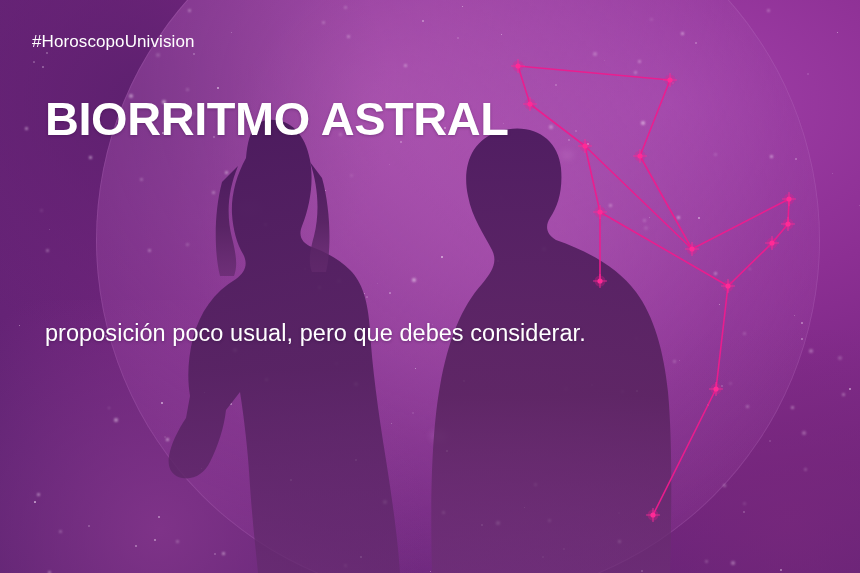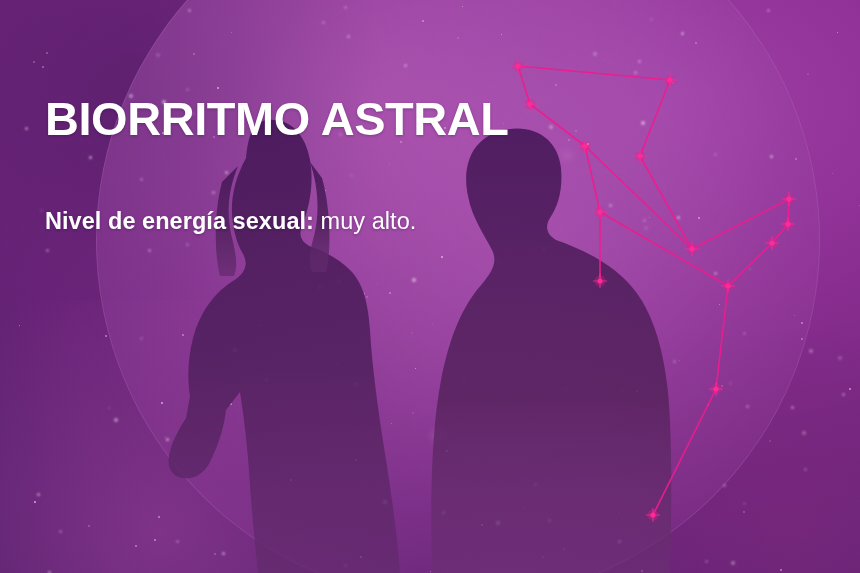--- a/index.html
+++ b/index.html
@@ -410,21 +410,22 @@
         <g>
           <circle cx="653" cy="515" r="5.5" fill="#ee1c8e" opacity=".30"></circle>
           <path d="M646,515L660,515M653,508L653,522" stroke="#ff2a96" stroke-width="1.1" opacity=".75"></path>
           <circle cx="653" cy="515" r="2.6" fill="#ff2a96"></circle>
         </g>
       </g>
   </svg>
 
   <div id="text-layer">
 
+    <div id="hashtag">#HoroscopoUnivision</div>
 
     <div id="title">BIORRITMO ASTRAL</div>
 
-    <div class="line" id="line-energy"><b>Nivel de energía sexual:</b><span> muy alto.</span></div>
-
-
+
+
+    <div class="line" id="line-dinamica2">proposición poco usual, pero que debes considerar.</div>
   </div>
 
 </div>
 
 </body></html>

